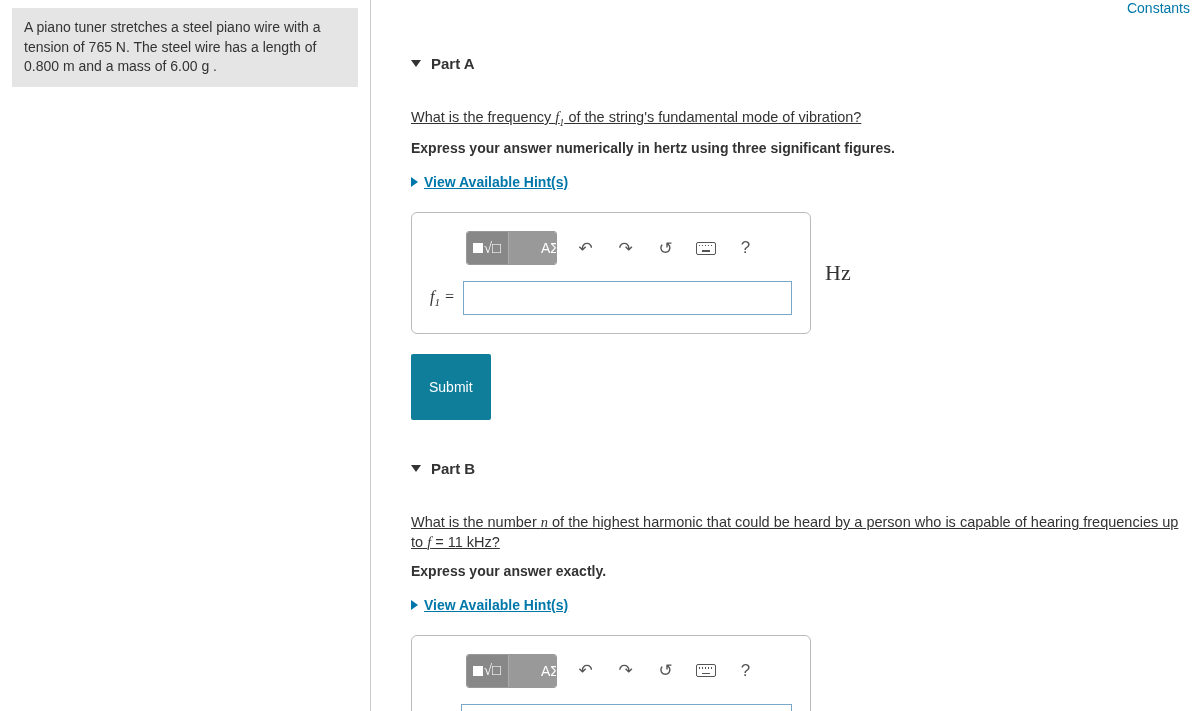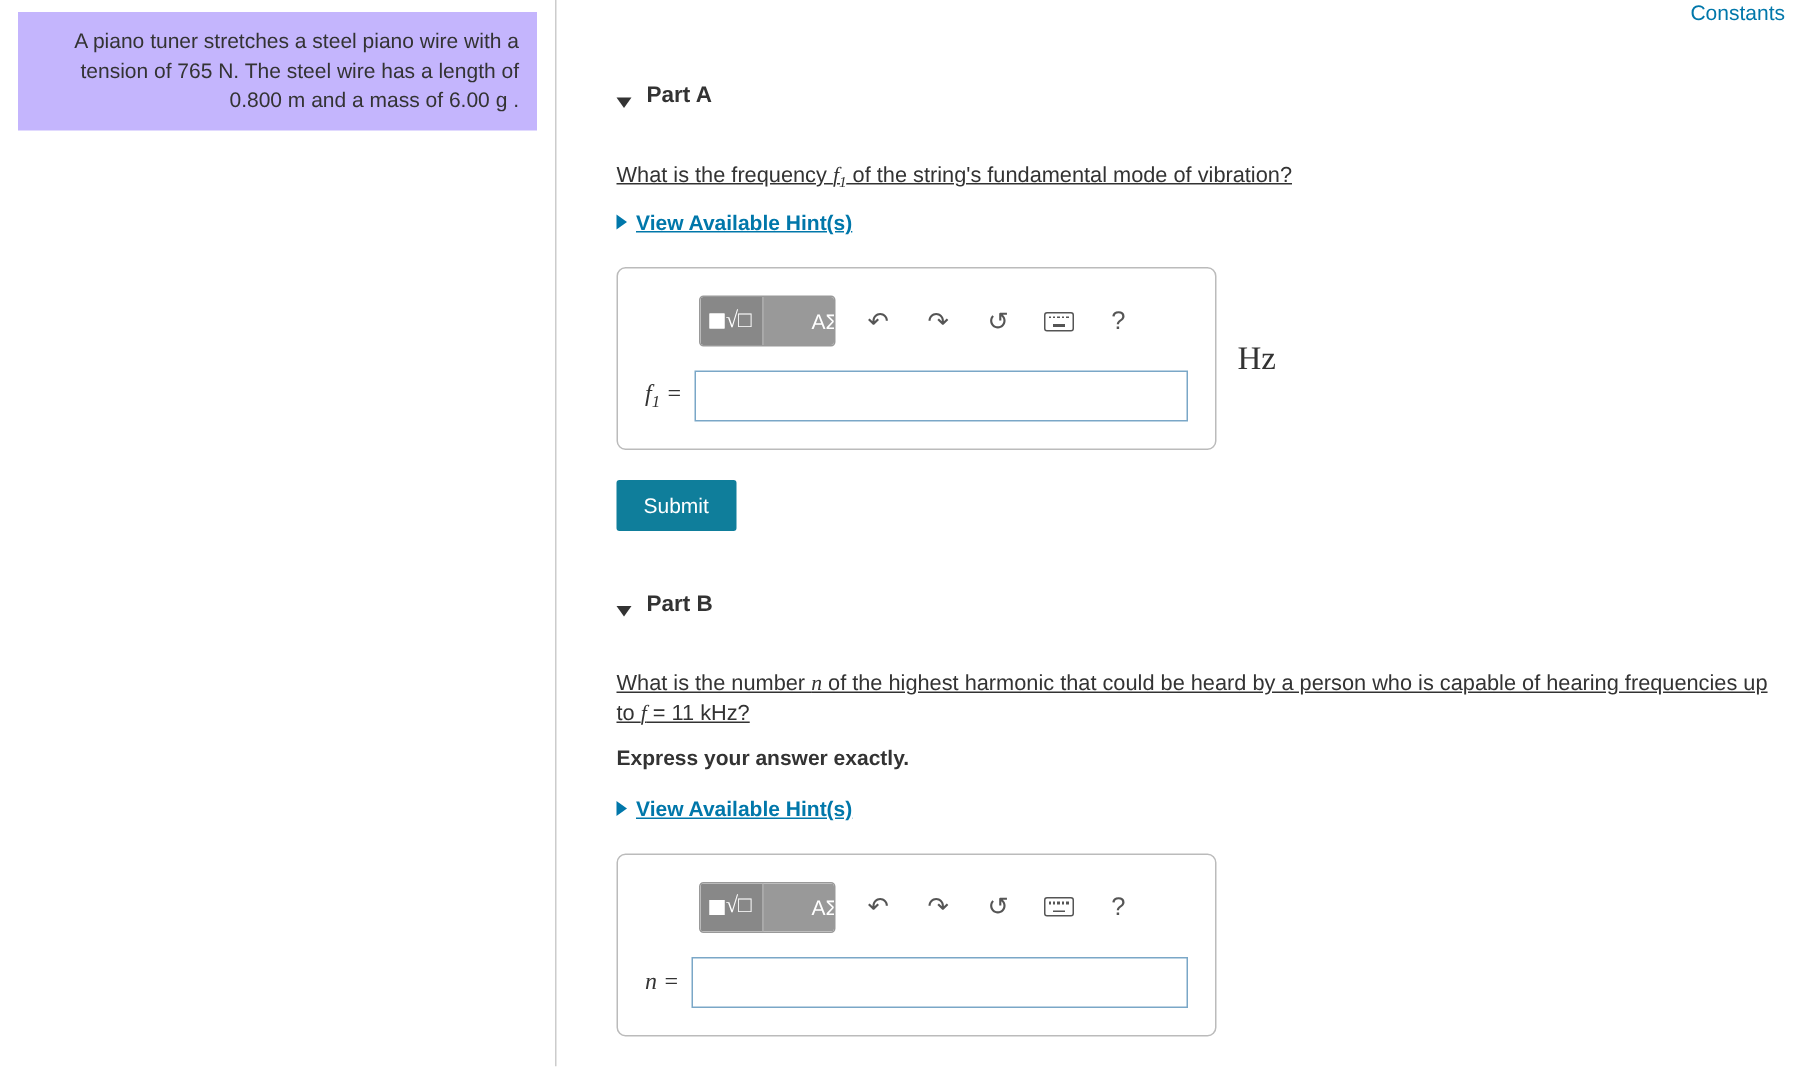--- a/index.html
+++ b/index.html
@@ -1,41 +1,41 @@
 <!DOCTYPE html>
 <html><head>
 <meta charset="utf-8">
 <style>
   * { box-sizing: border-box; margin: 0; padding: 0; }
   body { font-family: Arial, Helvetica, sans-serif; font-size: 14px; color: #333; background: #fff; }
   .container { display: flex; width: 1200px; }
   .sidebar { width: 370px; padding: 8px 12px 12px 12px; }
-  .problem-box { background: #c4b5fd; padding: 10px 12px; line-height: 1.4; font-size: 14px; text-align: right; }
+  .problem-box { background: #e5e5e5; padding: 10px 12px; line-height: 1.4; font-size: 14px; }
   .main { flex: 1; padding: 0 12px 20px 40px; border-left: 1px solid #ccc; position: relative; }
   .constants { position: absolute; top: 0; right: 10px; color: #0077aa; font-size: 14px; }
   .part { margin-top: 55px; }
-  .part-header { display: flex; align-items: flex-end; gap: 10px; margin-bottom: 35px; }
+  .part-header { display: flex; align-items: center; gap: 10px; margin-bottom: 35px; }
   .part-title { font-weight: bold; font-size: 15px; }
   .caret-down { width: 0; height: 0; border-left: 5px solid transparent; border-right: 5px solid transparent; border-top: 7px solid #333; display: inline-block; }
   .question-text { margin-bottom: 10px; font-size: 14.5px; line-height: 1.4; text-decoration: underline; }
   .instruct { font-weight: bold; margin-bottom: 18px; font-size: 14px; }
   .hints-link { color: #0077aa; font-weight: bold; cursor: pointer; margin-bottom: 22px; display: flex; align-items: center; gap: 6px; font-size: 14px; text-decoration: underline; }
   .caret-right { width: 0; height: 0; border-top: 5px solid transparent; border-bottom: 5px solid transparent; border-left: 7px solid #0077aa; display: inline-block; }
   .answer-box { border: 1px solid #bbb; border-radius: 6px; padding: 18px 18px 18px 18px; width: 400px; }
   .toolbar { display: flex; align-items: center; gap: 18px; justify-content: center; margin-bottom: 16px; }
   .tool-group { display: flex; border: 1px solid #999; border-radius: 3px; overflow: hidden; }
   .tool-btn { background: #888; color: #fff; width: 42px; height: 32px; display: flex; align-items: center; justify-content: center; font-size: 14px; border-right: 1px solid #aaa; cursor: pointer; }
   .tool-btn:last-child { border-right: none; }
   .tool-btn.light { background: #999; padding-left: 47px; }
   .icon-btn { width: 22px; height: 22px; display: flex; align-items: center; justify-content: center; color: #555; cursor: pointer; font-size: 17px; }
   .answer-row { display: flex; align-items: center; gap: 8px; }
   .var-label { font-style: italic; font-family: 'Times New Roman', serif; font-size: 16px; white-space: nowrap; }
   .answer-input { border: 1px solid #7aa7c7; height: 34px; flex: 1; padding: 4px 6px; font-size: 14px; outline: none; }
   .unit-label { font-family: Liberation Serif, serif; font-size: 22px; margin-left: 14px; }
-  .submit-btn { background: #0f7e9b; color: #fff; border: none; padding: 9px 18px; font-size: 14px; border-radius: 2px; cursor: pointer; margin-top: 20px; text-align: right; }
+  .submit-btn { background: #0f7e9b; color: #fff; border: none; padding: 25px 18px; font-size: 14px; border-radius: 2px; cursor: pointer; margin-top: 20px; text-align: right; }
   .sub { font-size: 0.7em; vertical-align: sub; }
   .math-i { font-style: italic; font-family: 'Times New Roman', serif; }
   .keyboard-icon { border: 1.5px solid #555; border-radius: 2px; width: 20px; height: 13px; position: relative; }
   .keyboard-icon::before { content: ""; position: absolute; top: 2px; left: 2px; right: 2px; height: 1.5px; background: repeating-linear-gradient(to right, #555 0 1.5px, transparent 1.5px 3px); }
   .keyboard-icon::after { content: ""; position: absolute; bottom: 2px; left: 5px; right: 5px; height: 1.5px; background: #555; }
   .sqrt-icon { font-family: 'Times New Roman', serif; font-size: 15px; position: relative; }
   .rect-icon { width: 10px; height: 10px; background: #fff; border: 1px solid #fff; display: inline-block; margin-right: 1px; vertical-align: -1px; }
 </style>
 </head>
 <body>
@@ -52,20 +52,21 @@
 
     <div class="part">
       <div class="part-header">
         <span class="caret-down"></span>
         <span class="part-title">Part A</span>
       </div>
 
       <div class="question-text">
         <span>What is the frequency </span><span class="math-i"><span>f</span><span class="sub">1</span></span><span> of the string's fundamental mode of vibration?</span>
       </div>
+      <div class="instruct">Express your answer numerically in hertz using three significant figures.</div>
 
       <div class="hints-link">
         <span class="caret-right"></span>
         <span>View Available Hint(s)</span>
       </div>
 
       <div style="display:flex; align-items:center;">
         <div class="answer-box">
           <div class="toolbar">
             <div class="tool-group">

